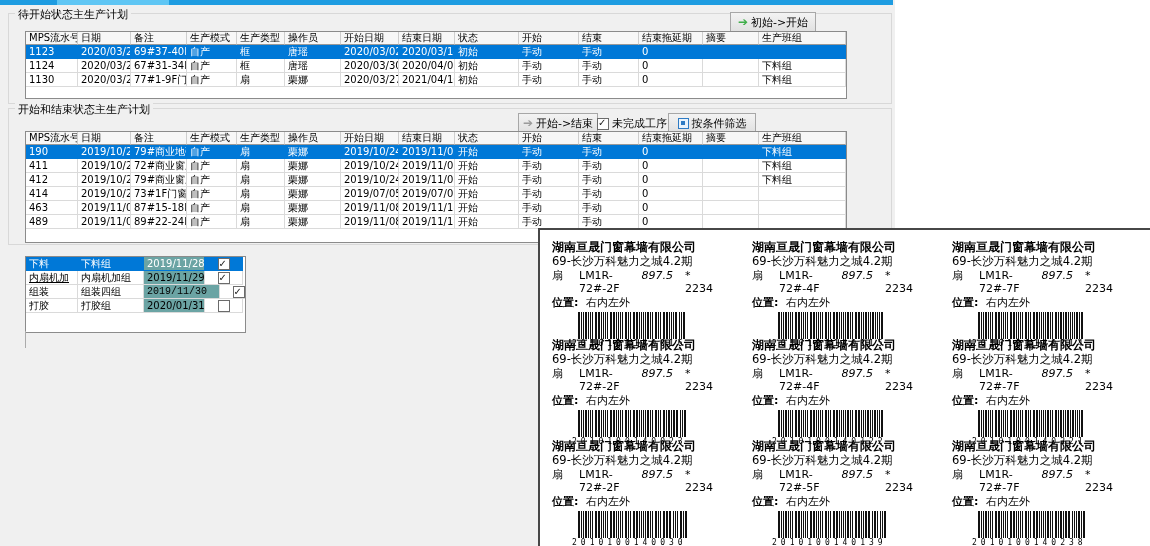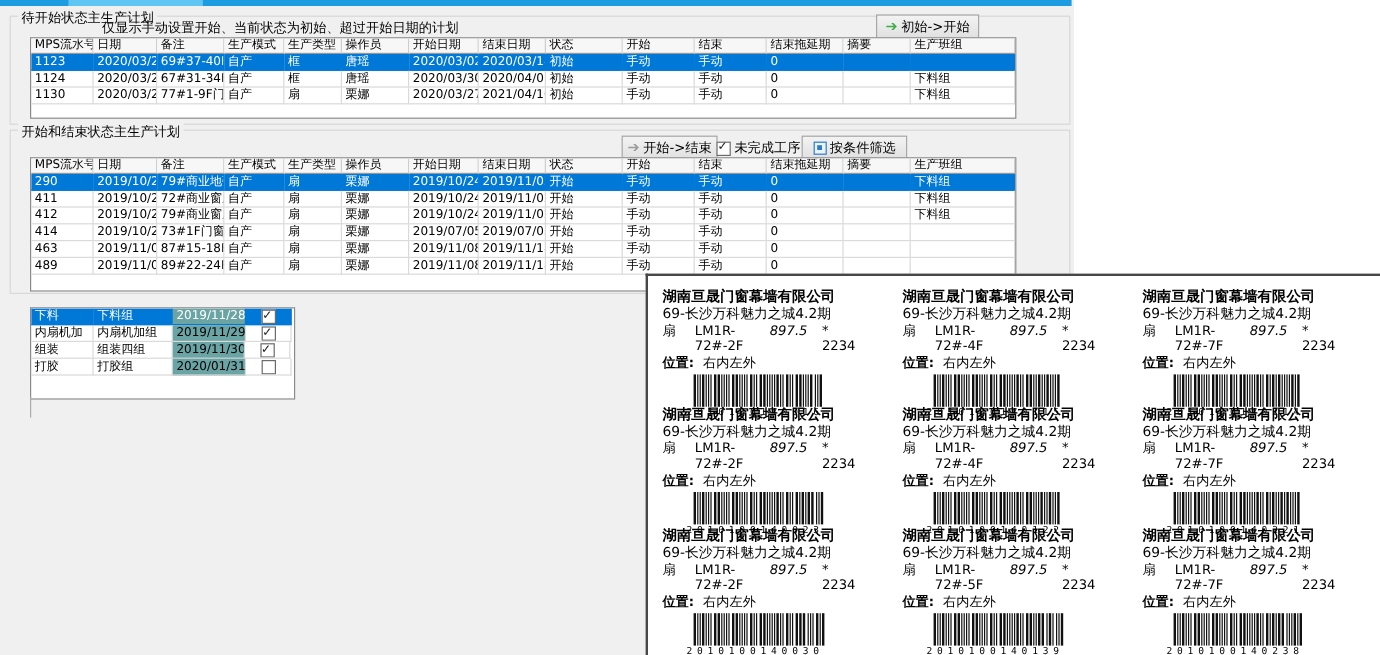--- a/index.html
+++ b/index.html
@@ -55,21 +55,20 @@
 <body>
 
 <div class="form-area">
   <div class="topbar">
     <div class="topbar-light"></div>
   </div>
 
   <div class="groupbox" style="left:8px;top:13px;width:882px;height:89px">
     <span class="gb-title">待开始状态主生产计划</span>
   </div>
-  <div class="hint" style="left:85px;top:16px">仅显示手动设置开始、当前状态为初始、超过开始日期的计划</div>
   <button class="btn" style="left:730px;top:12px;width:76px">
     <span class="arrow green">➔</span>
     <span>初始-&gt;开始</span>
   </button>
   <div class="dgv" id="table1" style="left:25px;top:31px;width:820px;height:66px">
       <div class="row header">
         <div class="cell" style="width: 52px;">MPS流水号</div>
         <div class="cell" style="width: 53px;">日期</div>
         <div class="cell" style="width: 56px;">备注</div>
         <div class="cell" style="width: 50px;">生产模式</div>
@@ -160,21 +159,21 @@
         <div class="cell" style="width: 58px;">开始日期</div>
         <div class="cell" style="width: 56px;">结束日期</div>
         <div class="cell" style="width: 64px;">状态</div>
         <div class="cell" style="width: 60px;">开始</div>
         <div class="cell" style="width: 60px;">结束</div>
         <div class="cell" style="width: 64px;">结束拖延期</div>
         <div class="cell" style="width: 56px;">摘要</div>
         <div class="cell" style="width: 87px;">生产班组</div>
       </div>
       <div class="row sel">
-        <div class="cell" style="width: 52px;">290</div>
+        <div class="cell" style="width: 52px;">190</div>
         <div class="cell" style="width: 53px;">2019/10/24</div>
         <div class="cell" style="width: 56px;">79#商业地弹…</div>
         <div class="cell" style="width: 50px;">自产</div>
         <div class="cell" style="width: 48px;">扇</div>
         <div class="cell" style="width: 56px;">栗娜</div>
         <div class="cell" style="width: 58px;">2019/10/24</div>
         <div class="cell" style="width: 56px;">2019/11/02</div>
         <div class="cell" style="width: 64px;">开始</div>
         <div class="cell" style="width: 60px;">手动</div>
         <div class="cell" style="width: 60px;">手动</div>
@@ -267,31 +266,31 @@
   <div class="dgv" id="table3" style="left:25px;top:256px;width:219px;height:75px">
       <div class="row sel">
         <div class="cell" style="width: 52px;">下料</div>
         <div class="cell" style="width: 66px;">下料组</div>
         <div class="cell teal" style="width: 61px;">2019/11/28</div>
         <div class="cell cb-cell" style="width: 38px;">
           <span class="cbox on"></span>
         </div>
       </div>
       <div class="row">
-        <div class="cell" style="width: 52px;">内扇机加</div>
+        <div class="cell" style="width: 52px; text-decoration: underline;">内扇机加</div>
         <div class="cell" style="width: 66px;">内扇机加组</div>
         <div class="cell teal" style="width: 61px;">2019/11/29</div>
         <div class="cell cb-cell" style="width: 38px;">
           <span class="cbox on"></span>
         </div>
       </div>
       <div class="row">
         <div class="cell" style="width: 52px;">组装</div>
         <div class="cell" style="width: 66px;">组装四组</div>
-        <div class="cell teal" style="width: 60px;">2019/11/30</div>
+        <div class="cell teal" style="width: 76px; font-family: Liberation Mono, monospace;">2019/11/30</div>
         <div class="cell cb-cell" style="width: 38px;">
           <span class="cbox on"></span>
         </div>
       </div>
       <div class="row">
         <div class="cell" style="width: 52px;">打胶</div>
         <div class="cell" style="width: 66px;">打胶组</div>
         <div class="cell teal" style="width: 61px;">2020/01/31</div>
         <div class="cell cb-cell" style="width: 38px;">
           <span class="cbox"></span>

